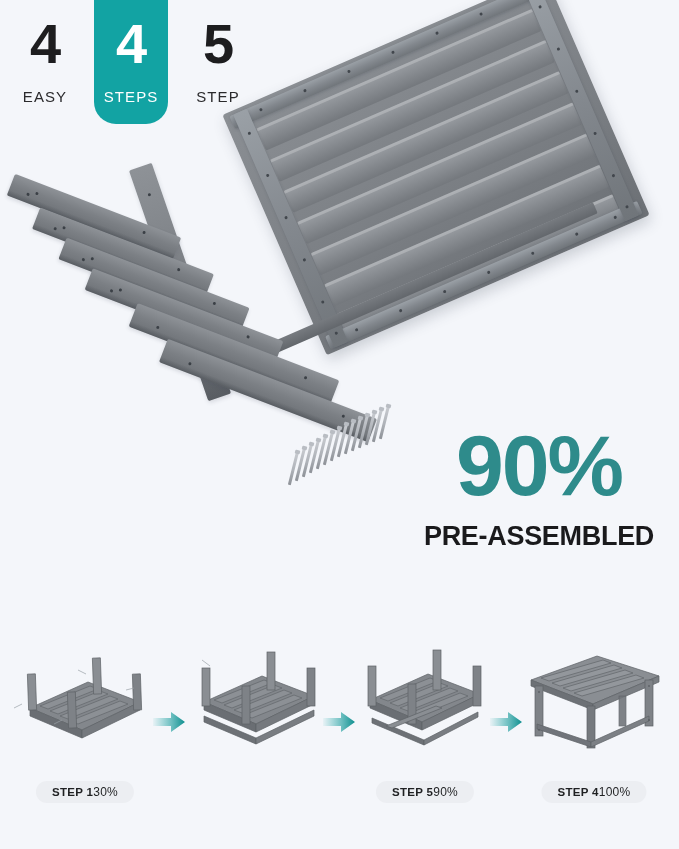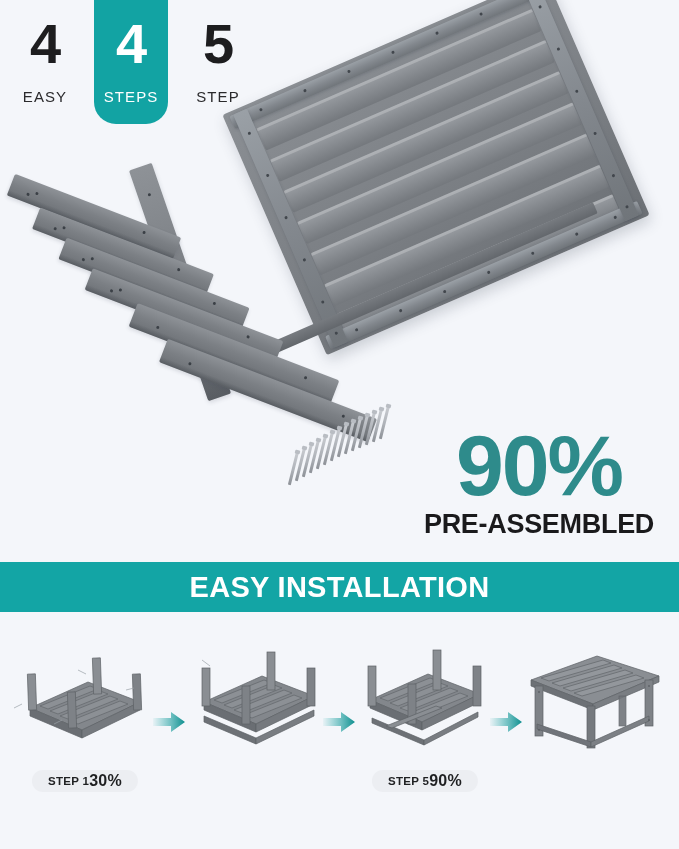--- a/index.html
+++ b/index.html
@@ -179,21 +179,21 @@
     text-align: center;
   }
   .promo-pct {
     font-size: 86px;
     font-weight: 700;
     color: #2e8b8b;
     letter-spacing: -2px;
     line-height: 0.96;
   }
   .promo-sub {
-    margin-top: 2px;
+    margin-top: 14px;
     font-size: 27px;
     font-weight: 700;
     color: #1a1a1c;
     letter-spacing: -0.3px;
   }
 
   
   .banner {
     position: absolute;
     left: 0; top: 562px;
@@ -232,39 +232,39 @@
   .step-art {
     position: absolute;
     left: 0; top: 6px;
     width: 170px; height: 130px;
   }
 
   .pill {
     position: absolute;
     left: 50%;
     transform: translateX(-50%);
-    top: 146px;
+    top: 157px;
     height: 22px;
     padding: 0 16px;
     background: #eceef2;
     border-radius: 11px;
     display: flex;
     align-items: center;
     gap: 0;
     white-space: nowrap;
   }
   .pill-step {
     font-size: 11.5px;
     font-weight: 700;
     color: #1f2022;
     letter-spacing: 0.3px;
   }
   .pill-pct {
-    font-size: 16px;
-    font-weight: 700;
+    font-size: 12px;
+    font-weight: 400;
     color: #1f2022;
     letter-spacing: 0.3px;
   }
 
   .arrow {
     position: absolute;
     top: 712px;
     width: 32px;
     height: 20px;
   }
@@ -435,23 +435,20 @@
       <div class="stat-num">5</div>
       <div class="stat-label">STEP</div>
     </div>
   </div>
 
   <div class="promo">
     <div class="promo-pct">90%</div>
     <div class="promo-sub">PRE-ASSEMBLED</div>
   </div>
 
-  <div class="banner">
-    <div class="banner-title">EASY INSTALLATION</div>
-  </div>
 
   <div class="steps-row">
 
     <div class="step-cell step-1">
       <div class="step-art">
         <svg viewBox="0 0 170 130" width="170" height="130">
           <g stroke="#5d6166" stroke-width="0.7">
             <polygon points="30,78 88,52 140,72 82,100" fill="#83878c"></polygon>
             <polygon points="30,78 82,100 82,108 30,86" fill="#6a6e73"></polygon>
             <polygon points="82,100 140,72 140,80 82,108" fill="#75797e"></polygon>
@@ -557,20 +554,24 @@
             <polygon points="82,112 140,86 140,91 82,117" fill="#7c8085"></polygon>
           </g>
           <g fill="#4c5055" opacity="0.6">
             <circle cx="30" cy="62" r="1"></circle>
               <circle cx="30" cy="100" r="1"></circle>
             <circle cx="140" cy="56" r="1"></circle>
               <circle cx="140" cy="90" r="1"></circle>
           </g>
         </svg>
       </div>
+      <div class="pill">
+        <span class="pill-step">STEP 4</span>
+        <span class="pill-pct">100%</span>
+      </div>
     </div>
 
     <div class="arrow arrow-1" style="top:88px">
       <svg viewBox="0 0 32 20" width="32" height="20">
         <defs>
           <linearGradient id="ag1" x1="0" y1="0" x2="1" y2="0">
             <stop offset="0%" stop-color="#13a5a5" stop-opacity="0.05"></stop>
             <stop offset="100%" stop-color="#0f8f8f" stop-opacity="1"></stop>
           </linearGradient>
         </defs>

